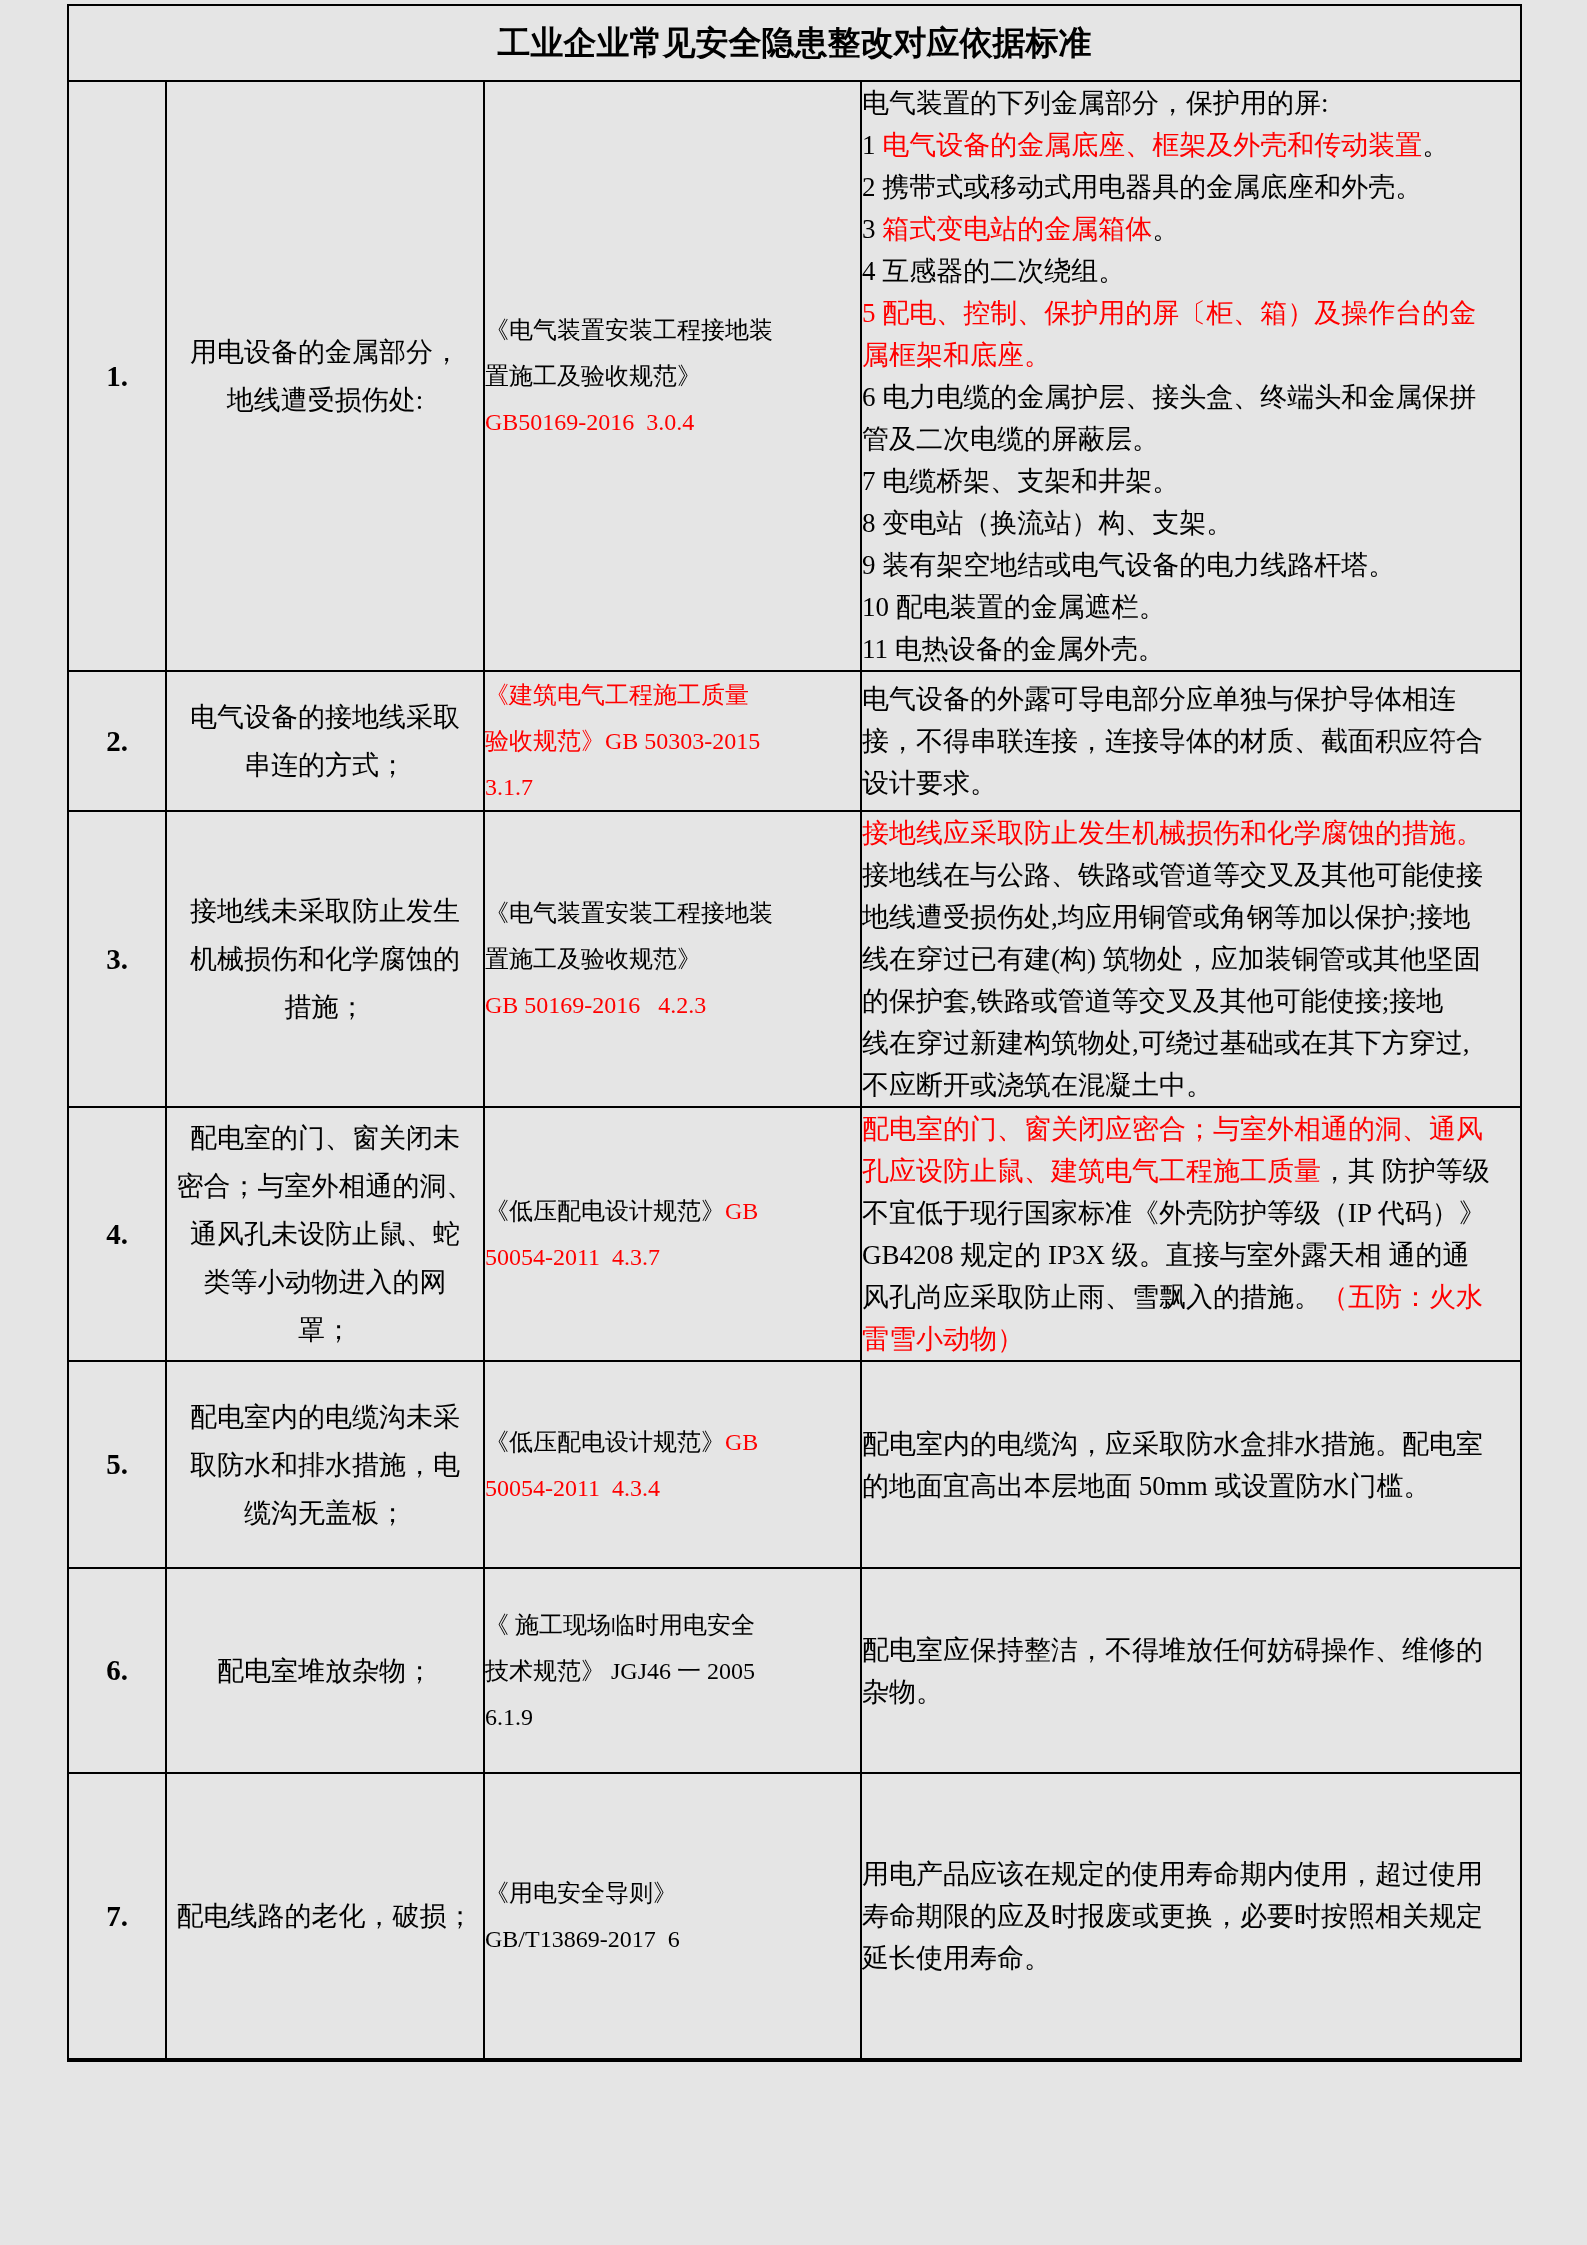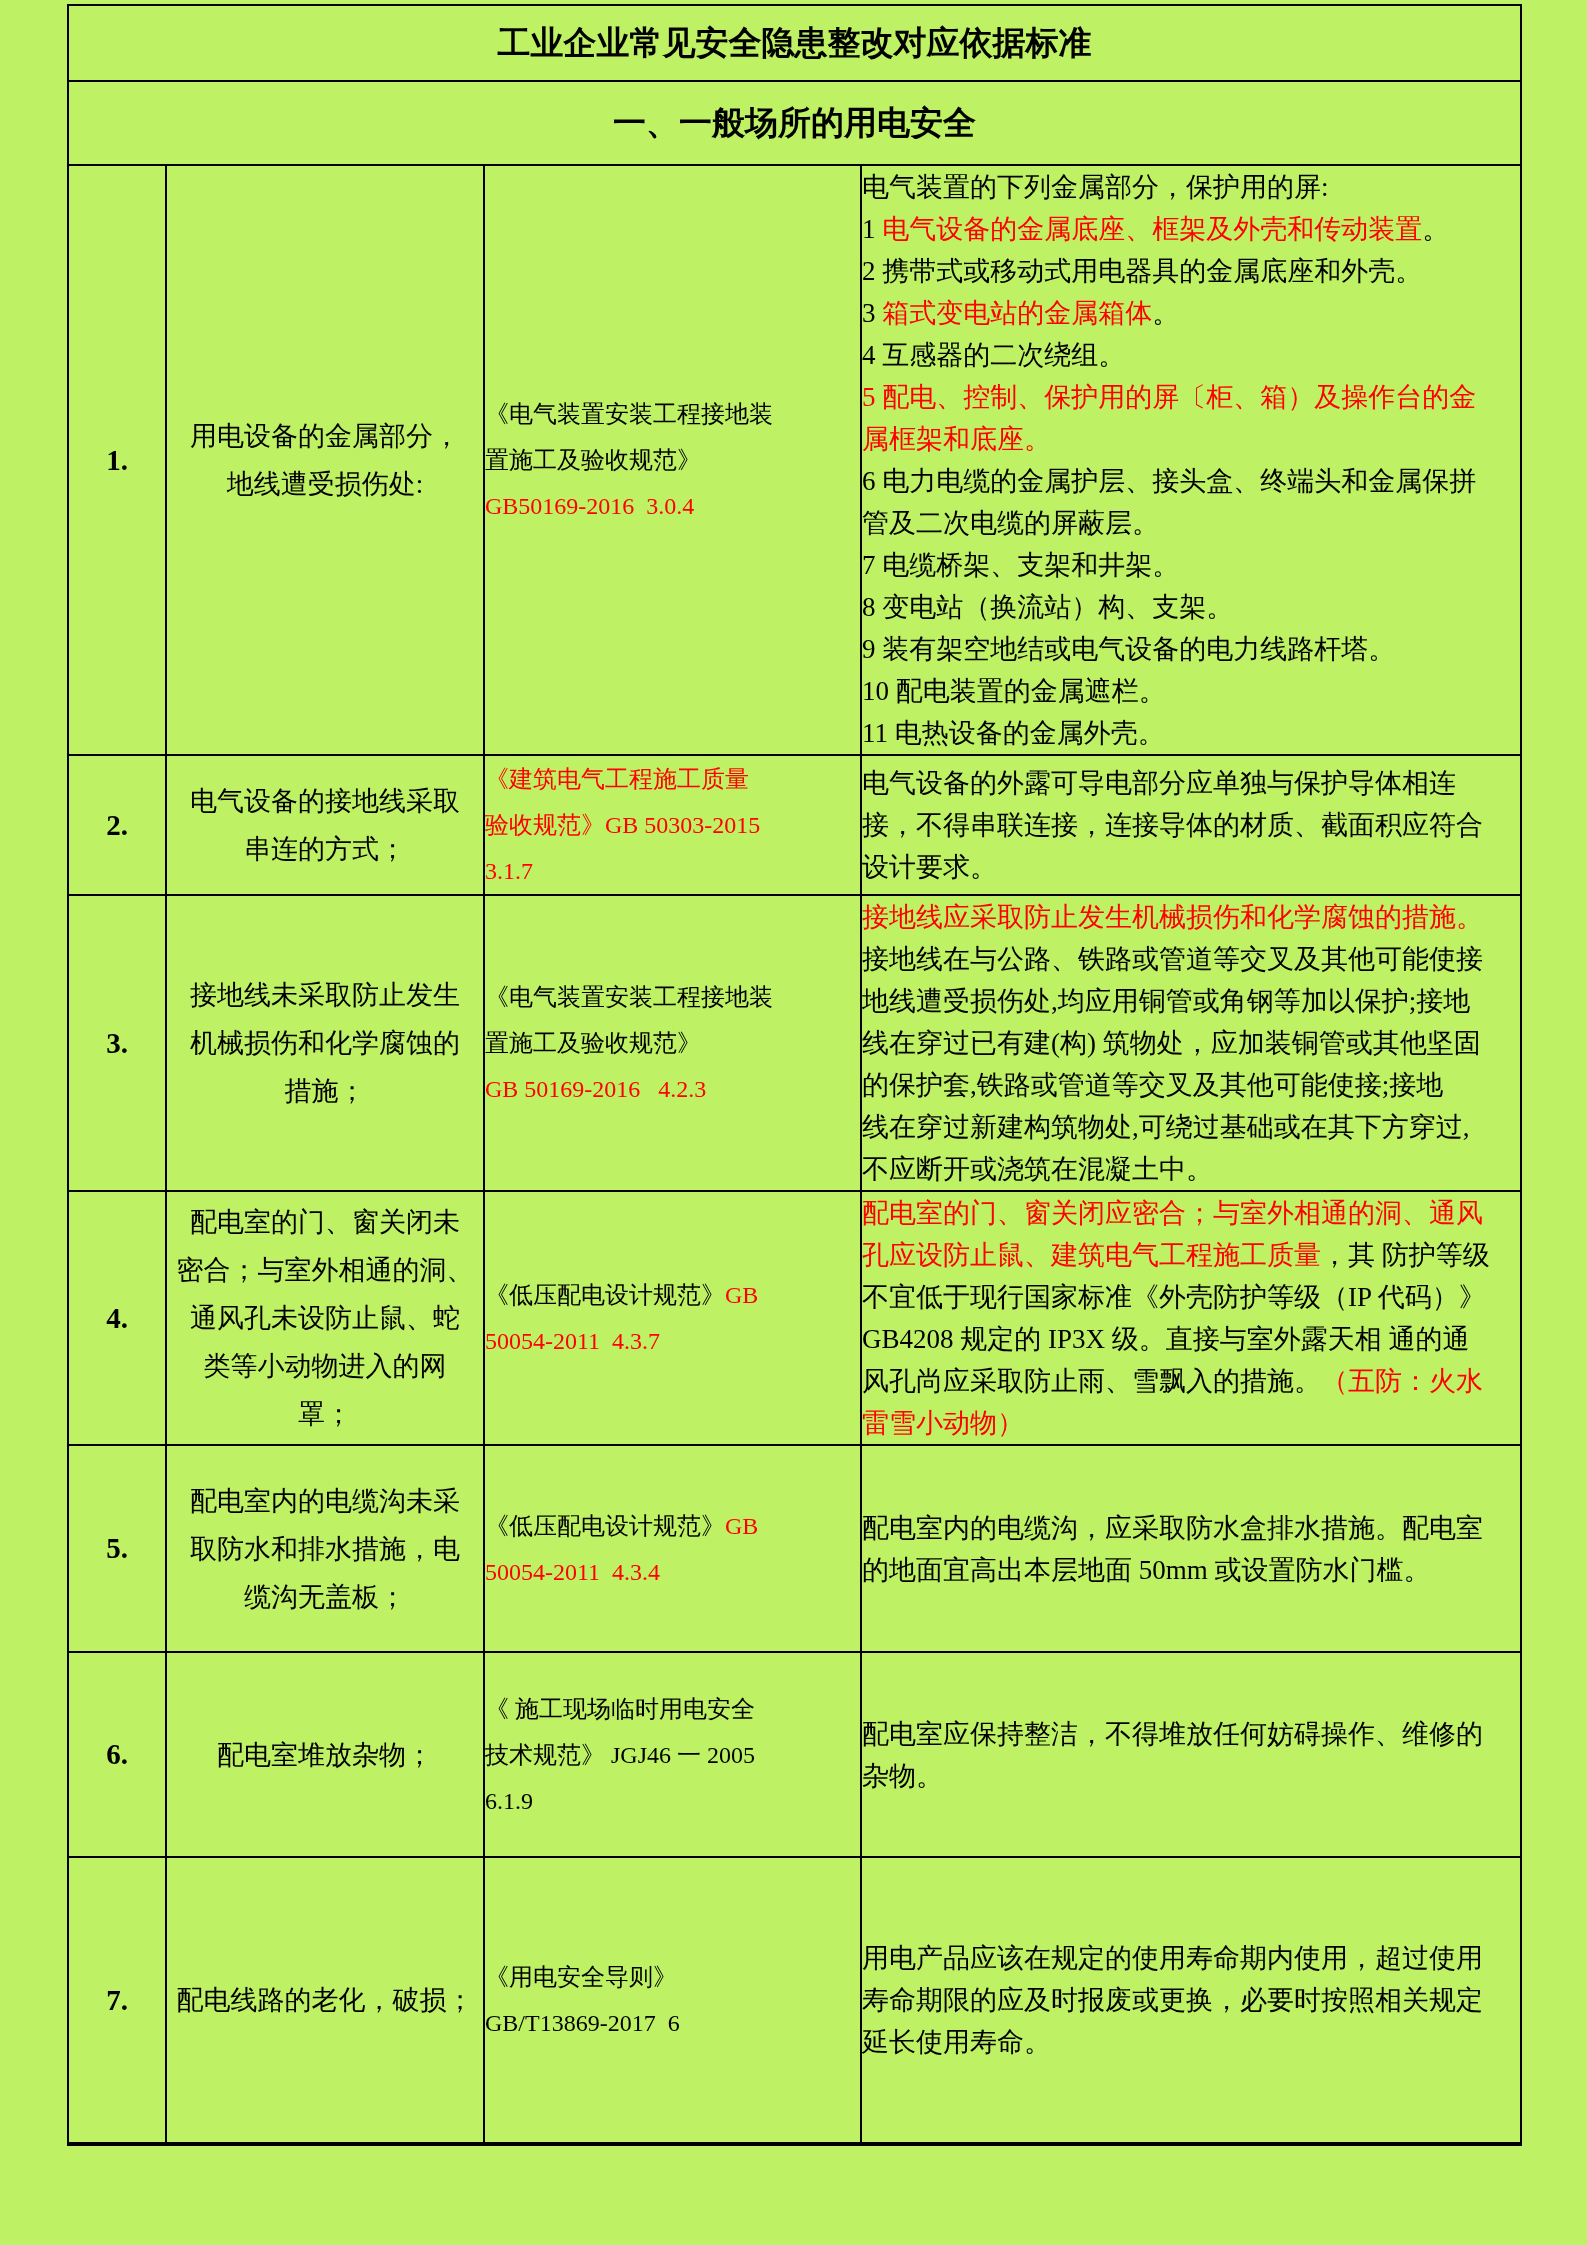--- a/index.html
+++ b/index.html
@@ -1,19 +1,19 @@
 <!DOCTYPE html>
 <html style="--red: #ff0000;"><head>
 <meta charset="utf-8">
 <style>
   html,body{margin:0;padding:0;background:#888;}
   .page{
     position:relative;
     width:1587px;height:2245px;
-    background:#bef264;
+    background:#e5e5e5;
     font-family:"Liberation Serif","DejaVu Serif",serif;
     color:#000;
     overflow:hidden;
   }
   table.doc{
     position:absolute;left:67px;top:4px;
     width:1453px;
     border-collapse:collapse;
     table-layout:fixed;
   }
@@ -70,23 +70,20 @@
     <colgroup>
       <col style="width:98px">
       <col style="width:318px">
       <col style="width:377px">
       <col style="width:660px">
     </colgroup>
     <tbody>
       <tr>
         <td colspan="4" class="title-cell">工业企业常见安全隐患整改对应依据标准</td>
       </tr>
-      <tr>
-        <td colspan="4" class="section-cell">一、一般场所的用电安全</td>
-      </tr>
     </tbody>
     <tbody class="rows">
         <tr>
           <td class="no">1.</td>
           <td class="hazard">
             <div class="ln"><span>用电设备的金属部分，</span></div>
             <div class="ln"><span>地线遭受损伤处:</span></div>
           </td>
           <td class="basis">
             <div class="ln"><span>《电气装置安装工程接地装</span></div>

